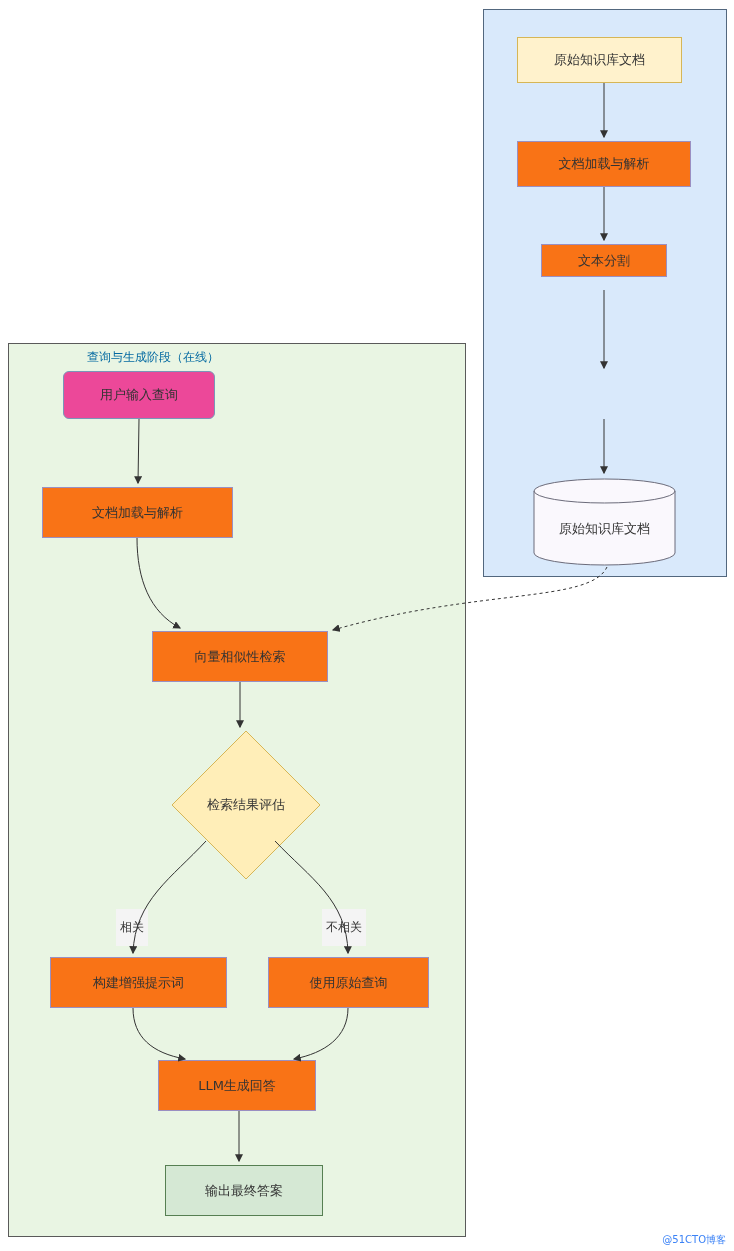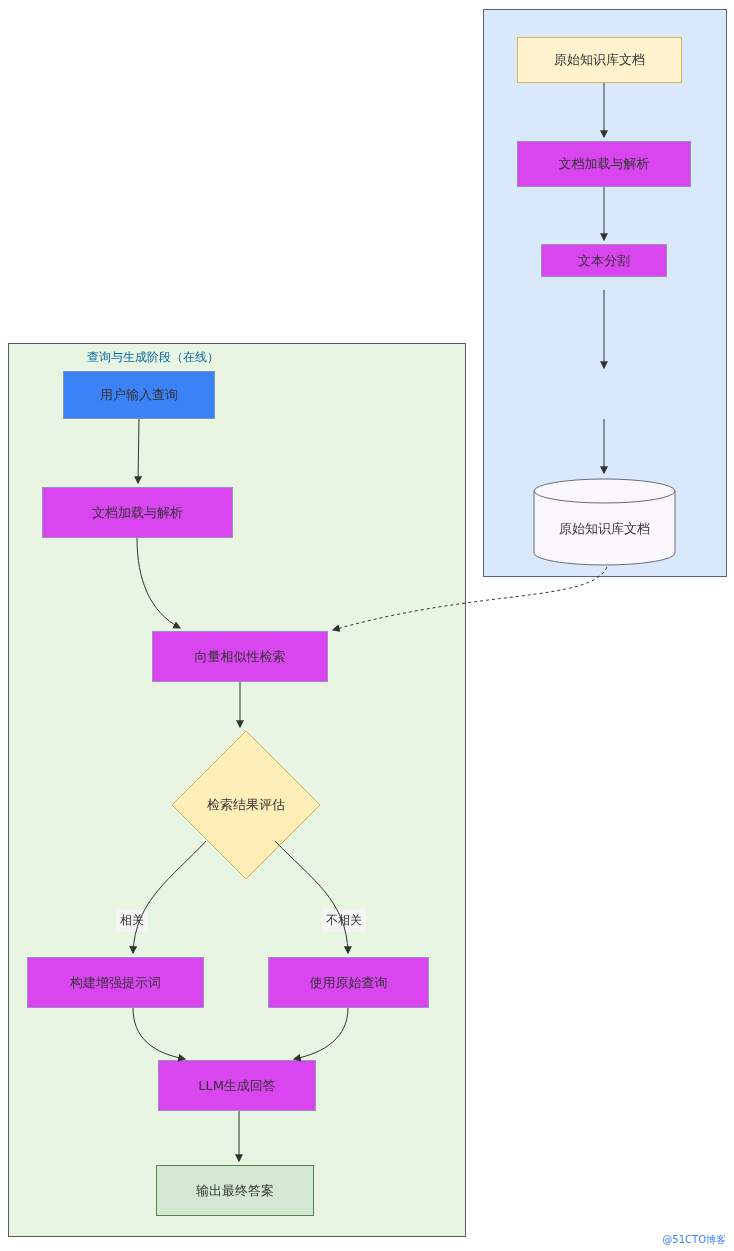--- a/index.html
+++ b/index.html
@@ -28,29 +28,29 @@
   .container-title{
     position:absolute;
     left:78px;top:5px;
     font-size:12px;
     color:#0369a1;
     white-space:nowrap;
   }
   .node{
     position:absolute;
     border:1px solid #9a8fc2;
-    background:#d946ef;
+    background:#f97316;
     display:flex;align-items:center;justify-content:center;
     font-size:13px;
     text-align:center;
     box-sizing:border-box;
     white-space:nowrap;
   }
   .node.yellow{background:#fff2cc;border-color:#d6b656;}
-  .node.blue{background:#3b82f6;border-color:#7a96b8;}
+  .node.blue{background:#ec4899;border-color:#7a96b8;border-radius:6px;}
   .node.green{background:#d5e8d4;border-color:#567f52;}
   .diamond-wrap{
     position:absolute;
     left:171px;top:730px;width:150px;height:150px;
   }
   .diamond-wrap svg{position:absolute;left:0;top:0;}
   .diamond-label{
     position:absolute;left:0;top:0;width:100%;height:100%;
     display:flex;align-items:center;justify-content:center;
     font-size:13px;
@@ -61,21 +61,21 @@
   }
   .cylinder-wrap svg{position:absolute;left:0;top:0;}
   .cylinder-label{
     position:absolute;left:0;top:14px;width:100%;height:76px;
     display:flex;align-items:center;justify-content:center;
     font-size:13px;
   }
   .edge-label{
     position:absolute;
     background:#f4f4f4;
-    padding:3px 4px;
+    padding:10px 4px;
     font-size:12px;
     color:#333;
     white-space:nowrap;
   }
   svg.arrows{
     position:absolute;left:0;top:0;width:734px;height:1251px;
     pointer-events:none;
     z-index:5;
   }
   .watermark{
@@ -142,23 +142,23 @@
   <div class="diamond-wrap">
     <svg width="150" height="150" viewBox="0 0 150 150">
       <polygon points="75,1 149,75 75,149 1,75" fill="#ffeeb8" stroke="#d6b656" stroke-width="1"></polygon>
     </svg>
     <span class="diamond-label">检索结果评估</span>
   </div>
 
   <span class="edge-label" style="left:116px;top:909px">相关</span>
   <span class="edge-label" style="left:322px;top:909px">不相关</span>
 
-  <div class="node" style="left:27px;top:957px;width:177px;height:51px">构建增强提示词</div>
+  <div class="node" style="left:50px;top:957px;width:177px;height:51px">构建增强提示词</div>
 
   <div class="node" style="left:268px;top:957px;width:161px;height:51px">使用原始查询</div>
 
   <div class="node" style="left:158px;top:1060px;width:158px;height:51px">LLM生成回答</div>
 
-  <div class="node green" style="left:156px;top:1165px;width:158px;height:51px">输出最终答案</div>
+  <div class="node green" style="left:165px;top:1165px;width:158px;height:51px">输出最终答案</div>
 
   <span class="watermark">@51CTO博客</span>
 
 </div>
 
 </body></html>

